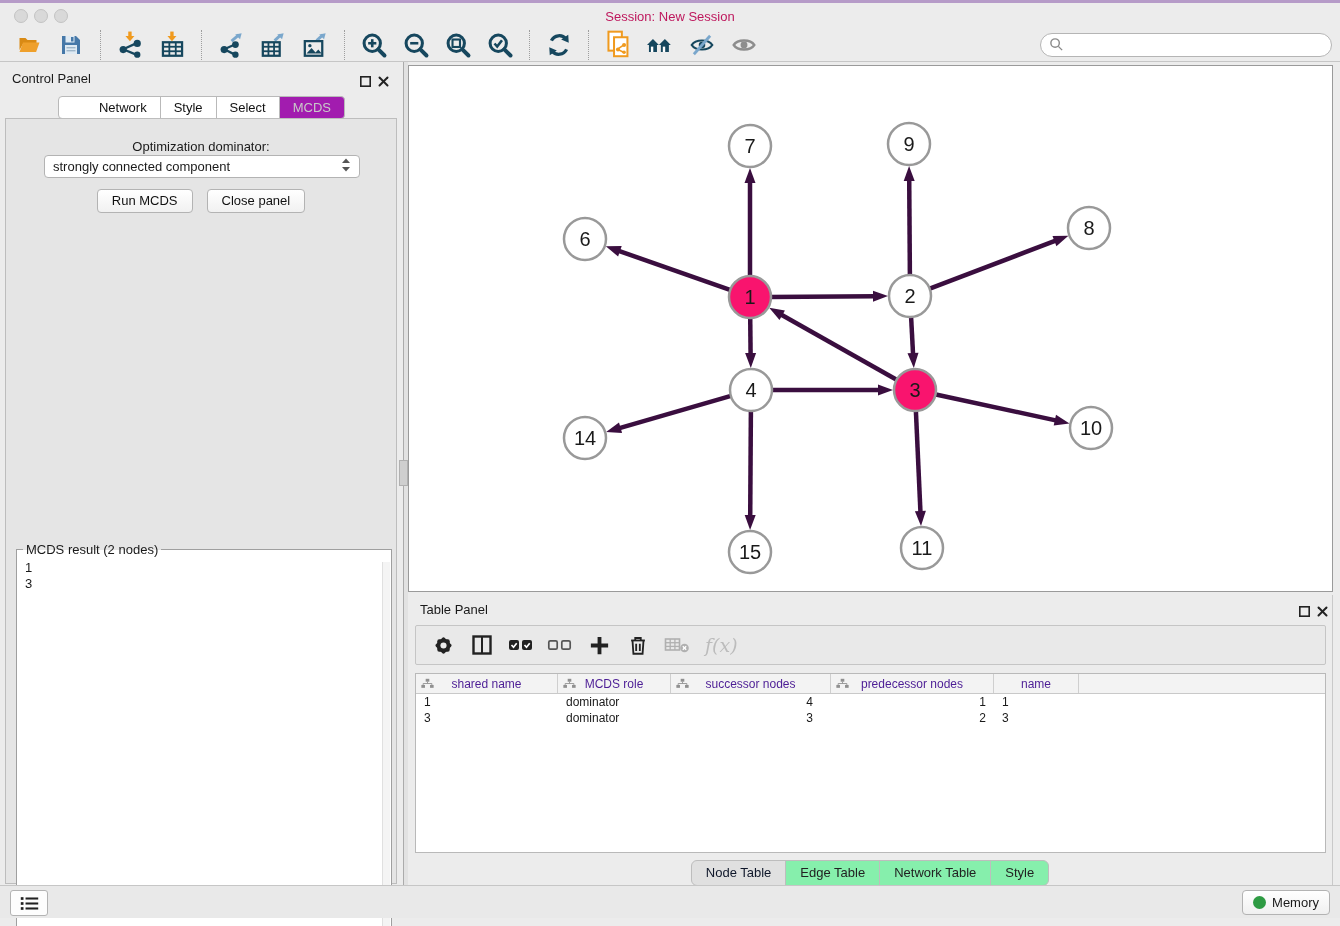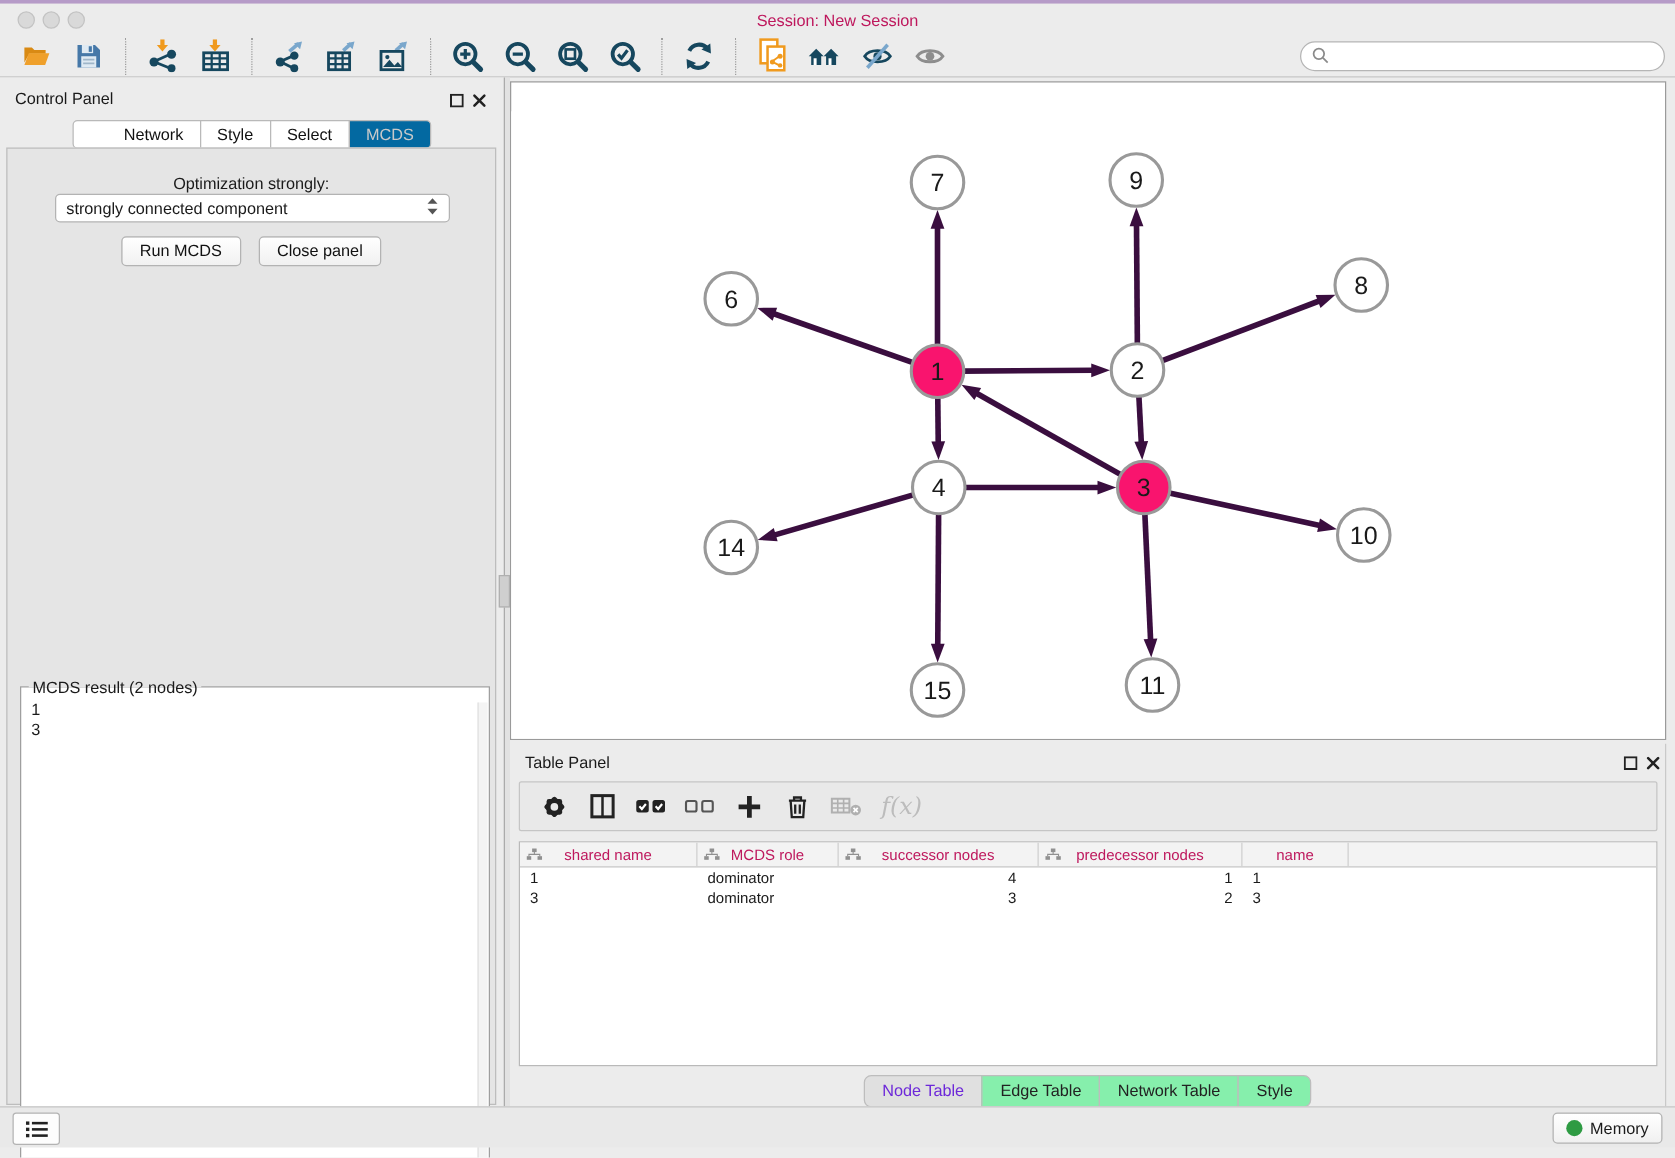--- a/index.html
+++ b/index.html
@@ -22,21 +22,21 @@
 
   
   .control-panel { left:0; top:62px; width:403px; height:831px; background:#ececec; }
   .cp-header { left:0; top:0; width:100%; height:30px; }
   .panel-title { font-size:13px; color:#1a1a1a; }
   .win-btn { width:11px; height:11px; display:inline-block; }
   .cp-tabs { left:0; top:34px; width:100%; height:23px; display:flex; justify-content:center; }
   .cp-tab { font-size:13px; padding:3px 13px 4px; background:#fff; border:1px solid #b9b9b9; margin-left:-1px; color:#111; }
   .cp-tab:first-child { border-radius:4px 0 0 4px; margin-left:0;padding-left:40px; }
   .cp-tab:last-child { border-radius:0 4px 4px 0; }
-  .cp-tab.active { background:#0369a1; color:#c9c9c9; }
+  .cp-tab.active { background:#a21caf; color:#c9c9c9; }
   .cp-content { left:5px; top:56px; width:392px; height:766px; background:#e5e5e5; border:1px solid #bdbdbd; }
   .opt-label { width:100%; text-align:center; top:20px; font-size:13px; }
   .criterion-select { left:38px; top:36px; width:316px; height:23px; background:#fff; border:1px solid #b3b3b3; border-radius:4px; display:flex; align-items:center; padding:0 8px; font-size:13px; }
   .criterion-select .chevrons { margin-left:auto; }
   .cp-buttons { left:0; top:70px; width:100%; display:flex; justify-content:center; gap:14px; }
   .btn { font-size:13px; padding:3px 14px 4px; background:linear-gradient(#ffffff,#f1f1f1); border:1px solid #b3b3b3; border-radius:4px; color:#111; }
   .result-box { left:10px; top:430px; width:376px; height:384px; background:#fff; border:1px solid #9f9f9f; }
   .result-legend { position:absolute; left:6px; top:-8px; font-size:13px; padding:0 3px; background:transparent; }
   .result-legend-bg { position:absolute; left:6px; top:-8px; height:8px; padding:0 3px; font-size:13px; color:transparent; background:#e5e5e5; }
   .result-text { position:absolute; left:8px; top:10px; font-size:13px; line-height:16px; white-space:pre; }
@@ -54,29 +54,29 @@
   .nw-canvas { left:0; top:23px; width:923px; height:502px; background:#fff; }
   .nw-canvas svg { position:absolute; left:0; top:0; }
 
   
   .table-panel { left:408px; top:595px; width:925px; height:296px; background:#ececec; border-right:1px solid #c9c9c9; }
   .tp-toolbar { left:7px; top:30px; width:911px; height:40px; background:#e9e9e9; border:1px solid #c5c5c5; border-radius:2px; display:flex; align-items:center; padding:0 12px; gap:9px; }
   .tp-icon { width:30px; height:30px; display:flex; align-items:center; justify-content:center; }
   .fx-label { font-family:"DejaVu Serif", serif; font-style:italic; font-size:19px; color:#bcbcbc; margin-left:4px; }
   .table-box { left:7px; top:78px; width:911px; height:180px; background:#fff; border:1px solid #b9b9b9; overflow:hidden; }
   .t-head { display:flex; background:#f3f3f3; border-bottom:1px solid #c9c9c9; height:20px; }
-  .t-h { position:relative; border-right:1px solid #cfcfcf; font-size:12px; display:flex; align-items:center; justify-content:center; color:#be185d; }
+  .t-h { position:relative; border-right:1px solid #cfcfcf; font-size:12px; display:flex; align-items:center; justify-content:center; color:#4c1d95; }
   .t-h .tree-ic { position:absolute; left:5px; top:4px; }
   .t-row { display:flex; height:16px; align-items:center; }
   .t-cell { font-size:12px; overflow:hidden; white-space:nowrap; }
   .tp-tabs { left:0; top:265px; width:100%; display:flex; justify-content:center; }
   .bt-tab { font-size:13px; padding:4px 14px 5px; background:#86efac; border:1px solid #bdbdbd; margin-left:-1px; color:#222; }
   .bt-tab:first-child { border-radius:6px 0 0 6px; margin-left:0; }
   .bt-tab:last-child { border-radius:0 6px 6px 0; }
-  .bt-tab.active { background:#e0e0e0; color:#6d28d9; }
+  .bt-tab.active { background:#e0e0e0; color:#0f172a; }
 
   
   .statusbar { left:0; top:885px; width:1340px; height:33px; background:#e9e9e9; border-top:1px solid #c6c6c6; }
   .sb-left-btn { left:10px; top:4px; width:38px; height:26px; background:#fdfdfd; border:1px solid #b3b3b3; border-radius:3px; display:flex; align-items:center; justify-content:center; }
   .memory-btn { right:10px; top:4px; height:25px; background:linear-gradient(#ffffff,#f0f0f0); border:1px solid #b3b3b3; border-radius:4px; display:flex; align-items:center; gap:6px; padding:0 10px; font-size:13px; }
   .mem-dot { width:13px; height:13px; border-radius:50%; background:#2e9b43; }
 </style>
 </head>
 <body>
 
@@ -264,21 +264,21 @@
         </svg>
     </span>
   </div>
   <div class="abs cp-tabs">
     <span class="cp-tab">Network</span>
     <span class="cp-tab">Style</span>
     <span class="cp-tab">Select</span>
     <span class="cp-tab active">MCDS</span>
   </div>
   <div class="abs cp-content">
-    <div class="abs opt-label">Optimization strongly:</div>
+    <div class="abs opt-label">Optimization dominator:</div>
     <div class="abs cp-buttons">
       <button class="btn">Run MCDS</button>
       <button class="btn">Close panel</button>
     </div>
     <div class="abs criterion-select">
       <span>strongly connected component</span>
       <span class="chevrons">
         <svg width="10" height="14" viewBox="0 0 10 14">
             <polygon points="5,0.5 9,5 1,5" fill="#555"></polygon>
             <polygon points="5,13.5 9,9 1,9" fill="#555"></polygon>

